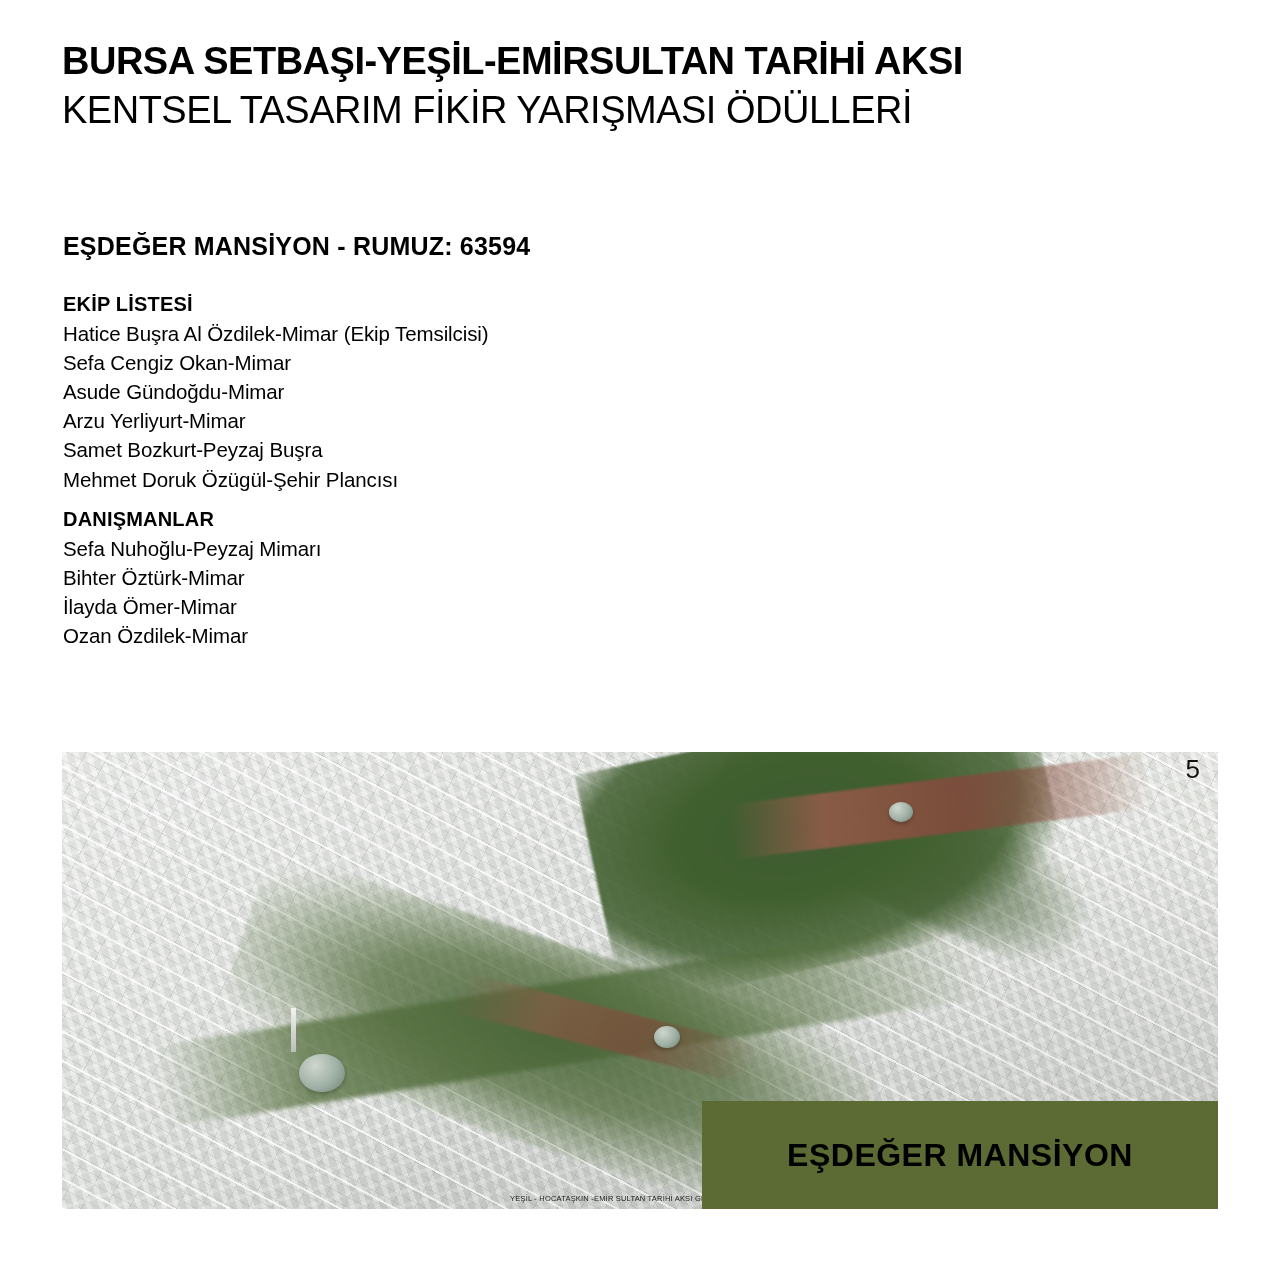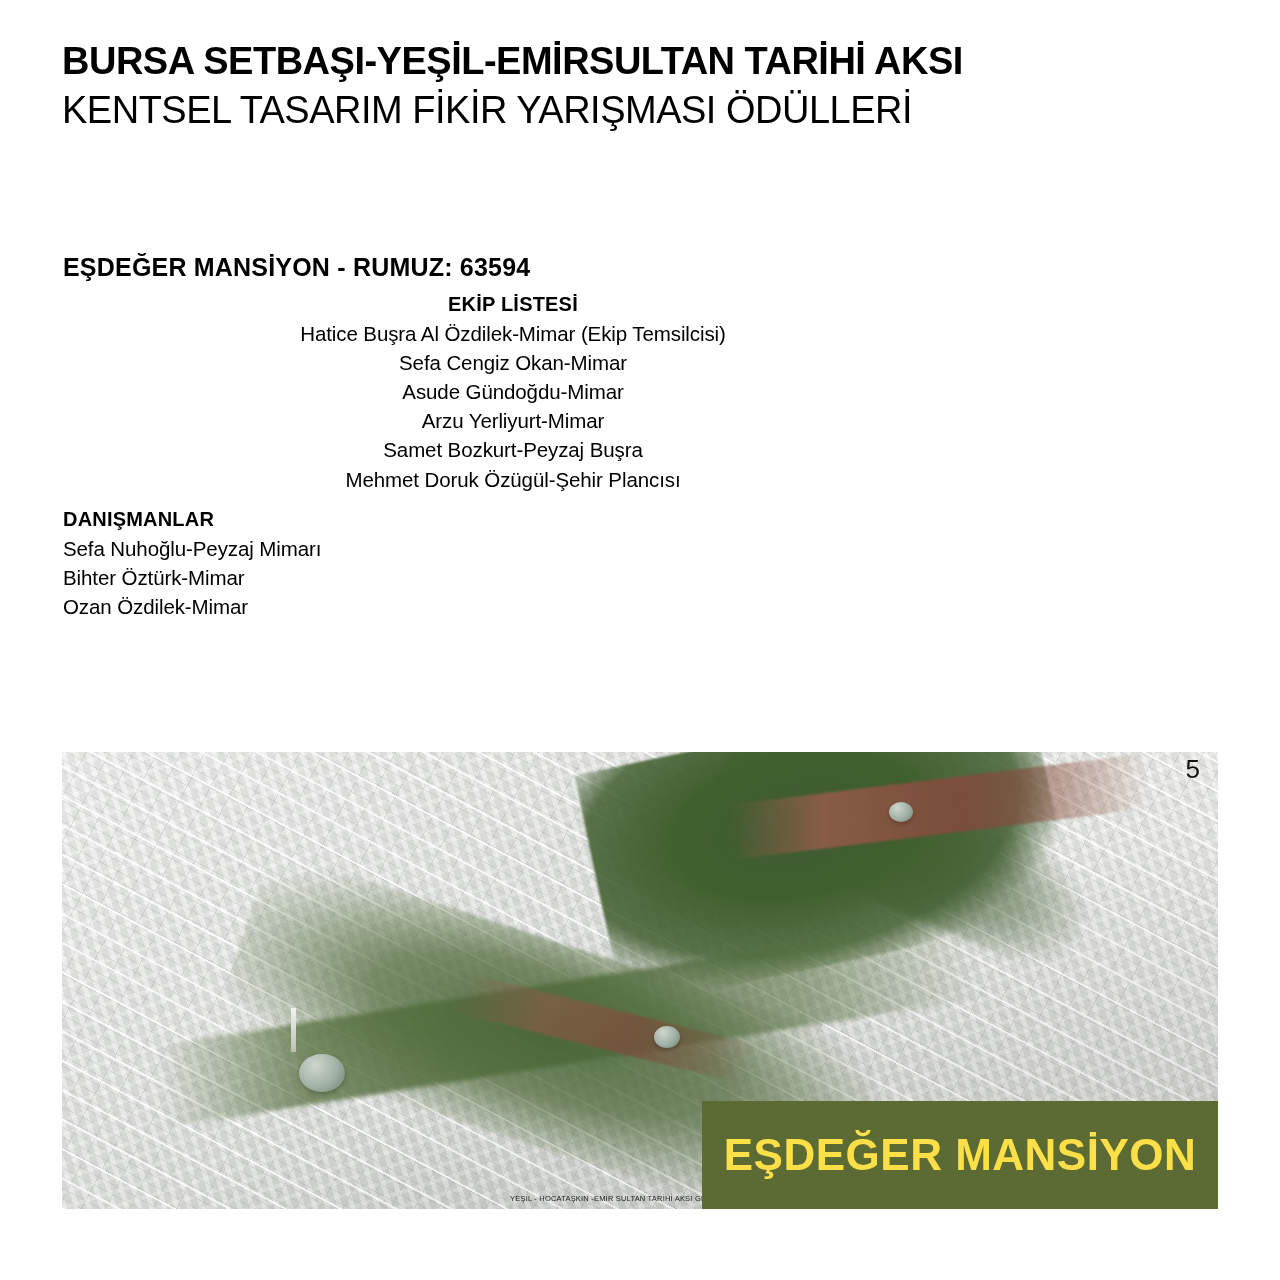--- a/index.html
+++ b/index.html
@@ -47,29 +47,28 @@
   }
 
   
   .award-line {
     position: absolute;
     left: 63px;
     top: 232px;
     font-size: 25px;
     font-weight: bold;
     letter-spacing: 0.2px;
-    margin-top: 21px;
   }
 
   .section {
     position: absolute;
     left: 63px;
     width: 900px;
   }
-  .section-team { top: 293px; text-align: center; }
+  .section-team { top: 293px; }
   .section-advisors { top: 508px; }
 
   .section-title {
     font-size: 20px;
     font-weight: bold;
     letter-spacing: 0.2px;
     margin-bottom: 3px;
   }
   .person {
     font-size: 20.5px;
@@ -227,22 +226,22 @@
     right: 0;
     bottom: 0;
     width: 516px;
     height: 108px;
     background: #5c6b33;
     display: flex;
     align-items: center;
     justify-content: center;
   }
   .award-badge-label {
-    color: #fde047;
-    font-size: 44px;
+    color: #000000;
+    font-size: 32px;
     font-weight: bold;
     letter-spacing: 0.5px;
     white-space: nowrap;
   }
 </style>
 </head>
 <body>
 
 <div class="page">
 
@@ -260,20 +259,21 @@
     <div class="person">Asude Gündoğdu-Mimar</div>
     <div class="person">Arzu Yerliyurt-Mimar</div>
     <div class="person">Samet Bozkurt-Peyzaj Buşra</div>
     <div class="person">Mehmet Doruk Özügül-Şehir Plancısı</div>
   </div>
 
   <div class="section section-advisors">
     <div class="section-title">DANIŞMANLAR</div>
     <div class="person">Sefa Nuhoğlu-Peyzaj Mimarı</div>
     <div class="person">Bihter Öztürk-Mimar</div>
+    <div class="person">İlayda Ömer-Mimar</div>
     <div class="person">Ozan Özdilek-Mimar</div>
   </div>
 
   <div class="image-panel">
     <div class="render"></div>
     <div class="blocks"></div>
     <div class="streets"></div>
     <div class="green-right"></div>
     <div class="green-top"></div>
     <div class="green-band"></div>

